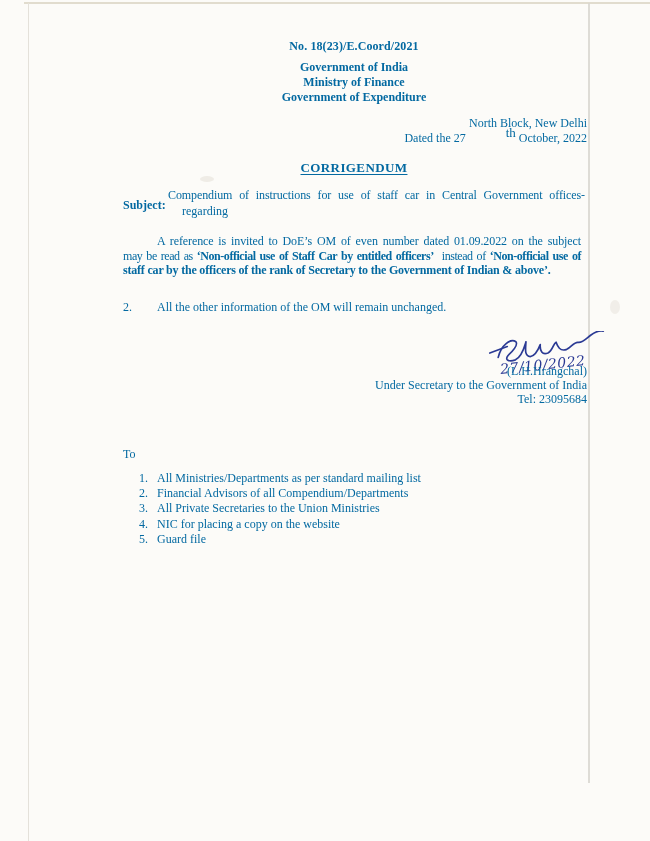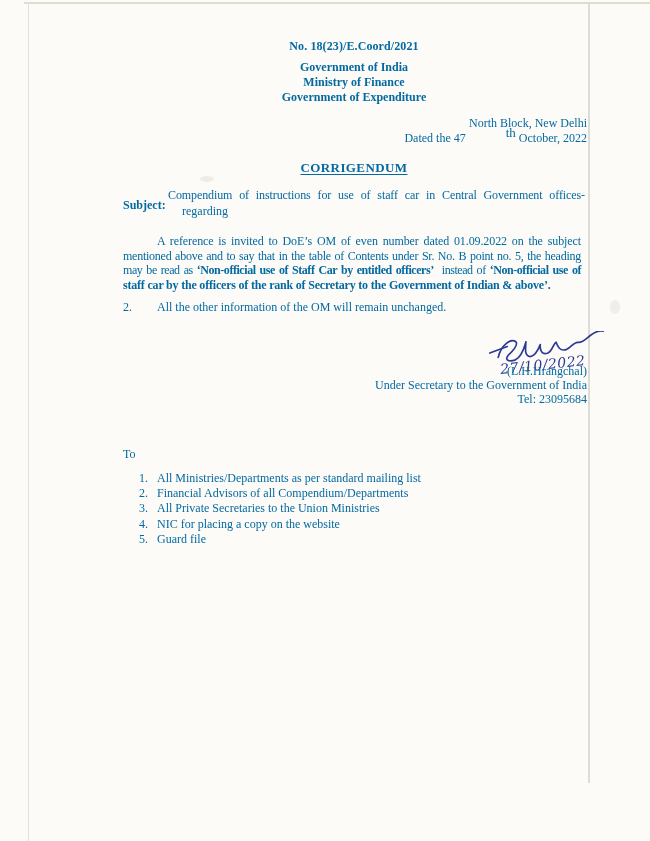--- a/index.html
+++ b/index.html
@@ -76,35 +76,34 @@
   <div class="edge-right"></div>
   <div class="smudge1"></div>
   <div class="smudge2"></div>
 
   <div class="t center-block ref">No. 18(23)/E.Coord/2021</div>
   <div class="t center-block org1">Government of India</div>
   <div class="t center-block org2">Ministry of Finance</div>
   <div class="t center-block org3">Government of Expenditure</div>
 
   <div class="t right-block place">North Block, New Delhi</div>
-  <div class="t right-block dated"><span>Dated the 47</span><sup>th</sup><span> October, 2022</span></div>
+  <div class="t right-block dated"><span>Dated the 27</span><sup>th</sup><span> October, 2022</span></div>
 
   <div class="t center-block heading"><span>CORRIGENDUM</span></div>
 
   <div class="subject">
     <span class="subject-label">Subject:</span>
     <div class="subject-body">
       <div class="subject-line1">Compendium of instructions for use of staff car in Central Government offices-</div>
       <div class="subject-line2">regarding</div>
     </div>
   </div>
 
   <div class="para1">
     <div class="p1-line p1-l1">A reference is invited to DoE’s OM of even number dated 01.09.2022 on the subject</div>
-    <div class="p1-line p1-l2">mentioned above and to say that in the table of Contents under Sr. No. B point no. 5, the heading</div>
     <div class="p1-line p1-l3"><span>may be read as </span><span class="b">‘Non-official use of Staff Car by entitled officers’</span><span>&nbsp; instead of </span><span class="b">‘Non-official use of</span></div>
     <div class="p1-line p1-l4">staff car by the officers of the rank of Secretary to the Government of Indian &amp; above’.</div>
   </div>
 
   <div class="para2">
     <span class="num">2.</span>
     <span class="txt">All the other information of the OM will remain unchanged.</span>
   </div>
 
   <svg class="sig-svg" width="120" height="44" viewBox="0 0 120 44">

